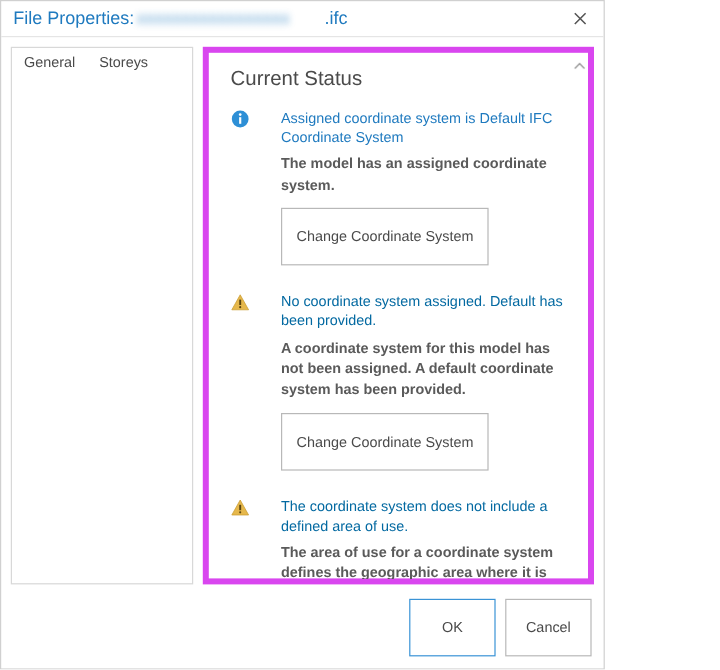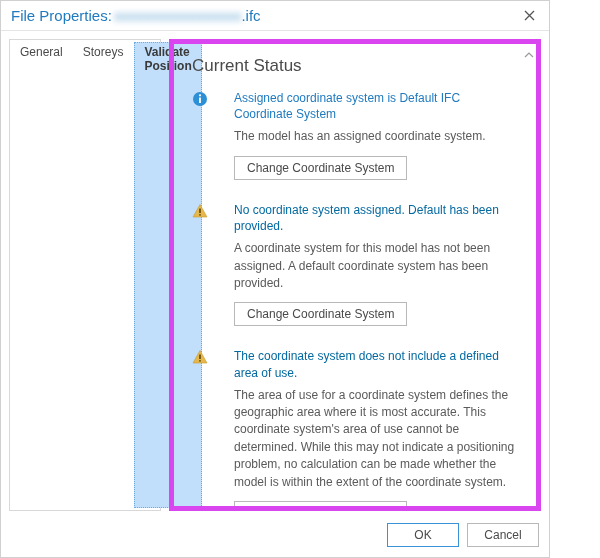--- a/index.html
+++ b/index.html
@@ -6,21 +6,21 @@
 body {
   font-family: "Segoe UI", Tahoma, sans-serif;
   font-size: 12px;
   color: #4a4a4a;
   background: #fff;
   width: 600px;
   height: 558px;
   overflow: hidden;
 }
 .dialog {
-  width: 550px;
+  width: 504px;
   height: 558px;
   border: 1px solid #d0d0d0;
   display: flex;
   flex-direction: column;
   background: #fff;
 }
 .titlebar {
   display: flex;
   align-items: center;
   padding: 0 8px 0 10px;
@@ -35,20 +35,21 @@
 .title-filename {
   color: #1f7abf;
   font-size: 15px;
   margin-left: 2px;
   filter: blur(3px);
   opacity: 0.7;
 }
 .title-ext {
   color: #1f7abf;
   font-size: 15px;
+  margin-left: 29px;
 }
 .close-btn {
   margin-left: auto;
   width: 24px;
   height: 24px;
   display: flex;
   align-items: center;
   justify-content: center;
   color: #555;
   font-size: 14px;
@@ -128,26 +129,27 @@
   margin-bottom: 6px;
   line-height: 1.35;
 }
 .status-title.info { color: #1f7abf; }
 .status-title.warn { color: #0369a1; }
 .status-desc {
   font-size: 12px;
   color: #5a5a5a;
   line-height: 1.45;
   margin-bottom: 10px;
+  font-weight: bold;
 }
 .btn {
   display: inline-block;
   border: 1px solid #b8b8b8;
   background: #fff;
-  padding: 4px 12px;
+  padding: 16px 12px;
   font-size: 12px;
   color: #4a4a4a;
   cursor: pointer;
   font-family: inherit;
 }
 .footer {
   display: flex;
   justify-content: flex-end;
   gap: 8px;
   padding: 8px 10px 10px 10px;
@@ -181,23 +183,20 @@
 
   <div class="body">
 
     <div class="sidebar">
       <div class="sidebar-item">
         <span>General</span>
       </div>
       <div class="sidebar-item">
         <span>Storeys</span>
       </div>
-      <div class="sidebar-item selected">
-        <span>Validate Position</span>
-      </div>
     </div>
 
     <div class="content">
       <div class="scrollbar-hint">
         <span>
           <svg width="10" height="10" viewBox="0 0 10 10">
               <path d="M1 7 L5 3 L9 7" stroke="#9a9a9a" stroke-width="1.2" fill="none"></path>
             </svg>
         </span>
       </div>

